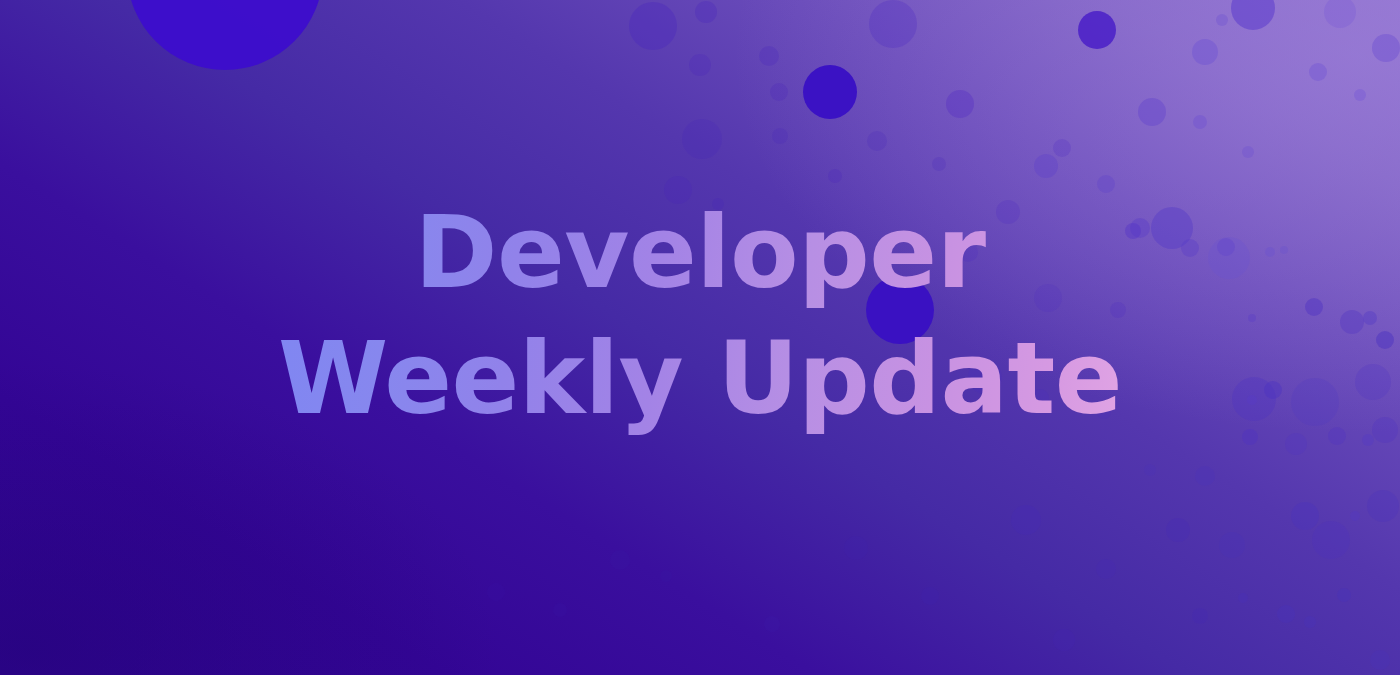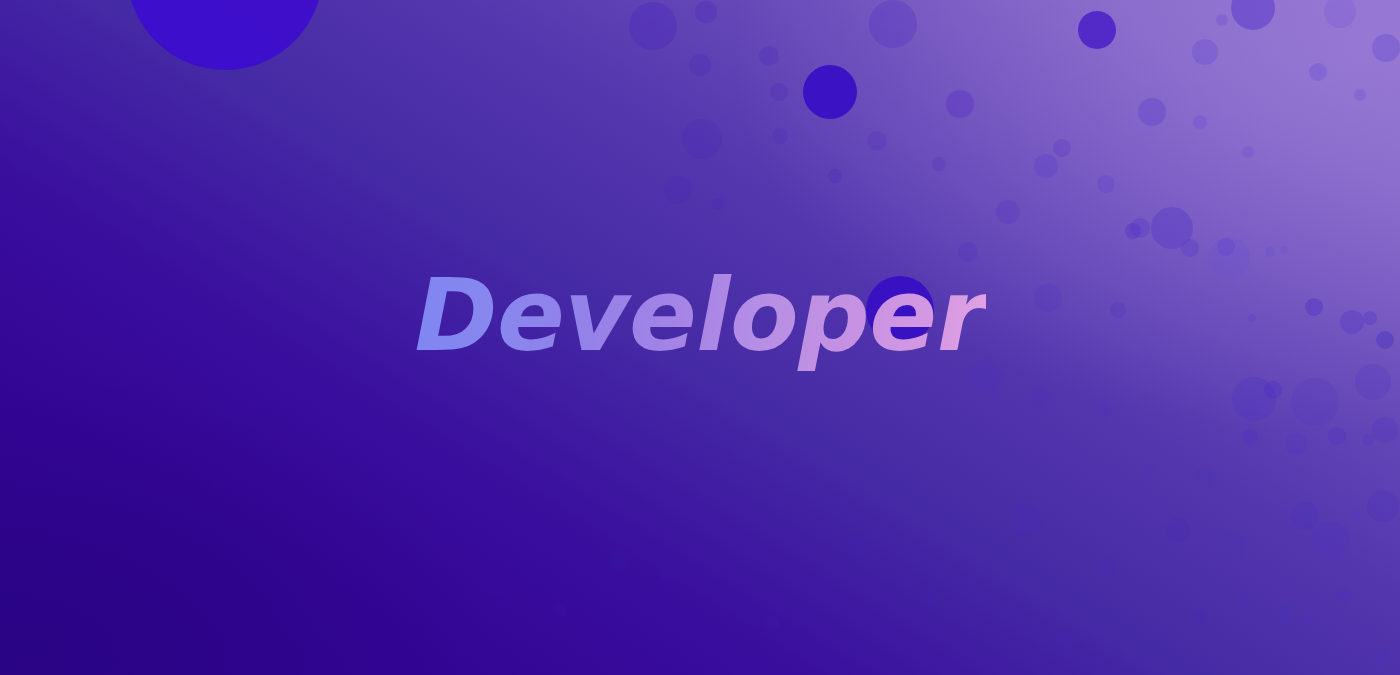--- a/index.html
+++ b/index.html
@@ -84,21 +84,21 @@
 
   .subtitle {
     margin: 38px 0 0 0;
     font-size: 46px;
     font-weight: 400;
     letter-spacing: 0.2px;
     color: #f3effb;
   }
 
   
-  .stack { transform: translateY(-22px); font-style: italic; }
+  .stack { transform: translateY(-22px); }
 </style>
 </head>
 <body>
 
 <div class="banner">
 
   <div class="bloom"></div>
 
   <div class="circles" id="circle-field">
       <span style="left: 127px; top: -126px; width: 196px; height: 196px; background: rgb(61, 13, 204); opacity: 0.95;"></span>
@@ -185,17 +185,18 @@
       <span style="left: 660px; top: 570px; width: 12px; height: 12px; background: rgb(59, 31, 174); opacity: 0.12;"></span>
       <span style="left: 1195px; top: 466px; width: 20px; height: 20px; background: rgb(74, 49, 192); opacity: 0.22;"></span>
       <span style="left: 1144px; top: 464px; width: 12px; height: 12px; background: rgb(74, 49, 192); opacity: 0.2;"></span>
       <span style="left: 1219px; top: 532px; width: 26px; height: 26px; background: rgb(71, 49, 190); opacity: 0.2;"></span>
     </div>
 
   <div class="content">
     <div class="stack">
       <h1 class="headline">
         <span class="line">Developer</span>
+        <span class="line">Weekly Update</span>
       </h1>
     </div>
   </div>
 
 </div>
 
 </body></html>

